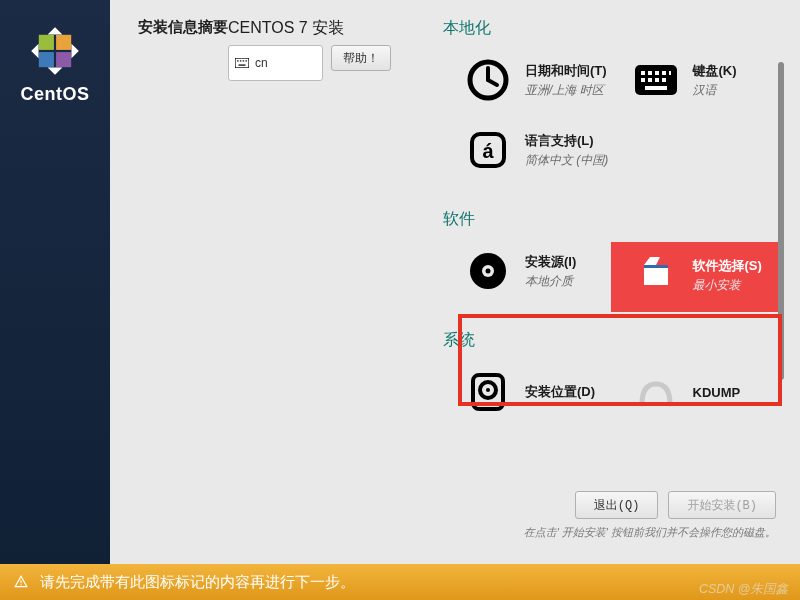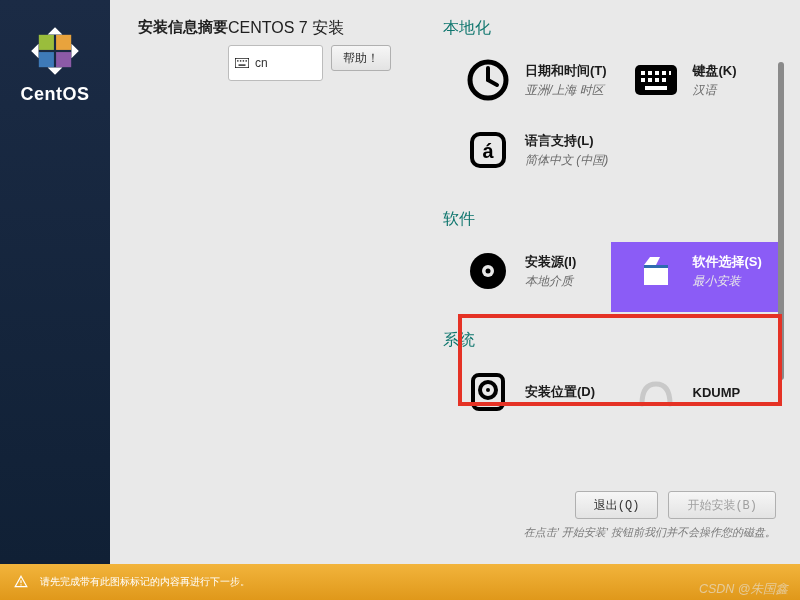--- a/index.html
+++ b/index.html
@@ -18,33 +18,33 @@
     .lang-box { width:95px; height:36px; background:#fff; border:1px solid #bcbcbc; border-radius:3px; display:flex; align-items:center; padding:0 6px; font-size:12px; color:#333; gap:6px; box-shadow: inset 0 1px 0 rgba(255,255,255,.8);}
     .help-btn { width:60px; height:26px; border:1px solid #b0b0b0; border-radius:3px; background:linear-gradient(#f6f6f6,#e3e3e3); font-size:12px; color:#333; cursor:pointer; }
     .content { flex:1; padding:4px 24px 0 28px; overflow:hidden; position:relative; }
     .scroll-area { position:absolute; left:28px; right:22px; top:0; bottom:0; overflow:hidden; }
     .section-title { font-size:16px; color:#0f766e; margin:18px 0 12px 0; }
     .grid-row { display:flex; }
     .spoke { width:50%; display:flex; align-items:center; gap:14px; padding:6px 2px 18px 22px; cursor:pointer; }
     .spoke .icon-box { width:46px; height:46px; display:flex; align-items:center; justify-content:center; }
     .spoke-label { font-size:13px; font-weight:bold; color:#1a1a1a; }
     .spoke-sub { font-size:12px; color:#6a6a6a; font-style:italic; margin-top:2px; }
-    .spoke.selected { background:#8b5cf6; color:#fff; }
+    .spoke.selected { background:#ef4444; color:#fff;align-items:flex-end; }
     .spoke.selected .spoke-label { color:#fff; }
     .spoke.selected .spoke-sub { color:#e9e9e9; }
     .scrollbar { position:absolute; right:16px; top:62px; bottom:94px; width:6px; }
     .scrollbar .track { position:absolute; inset:0; background:transparent; }
     .scrollbar .thumb { position:absolute; left:0; right:0; top:0; height:78%; background:#8a8a8a; border-radius:3px; }
     .highlight-box { position:absolute; border:4px solid #e53225; z-index:5; pointer-events:none; }
     .footer { position:absolute; left:0; right:0; bottom:24px; padding:0 24px; display:flex; flex-direction:column; align-items:flex-end; gap:6px; }
     .footer-btns { display:flex; gap:10px; }
     .btn { height:28px; padding:0 18px; border:1px solid #b0b0b0; border-radius:3px; background:linear-gradient(#f6f6f6,#e3e3e3); font-size:12px; color:#333; cursor:pointer;font-family:Liberation Mono, monospace; }
     .btn.disabled { color:#a0a0a0; cursor:default; }
     .footer-note { font-size:11px; color:#7a7a7a; font-style:italic; }
-    .warning-bar { height:24px; background:linear-gradient(#f2b43c,#e0981a); display:flex; align-items:center; padding:18px 14px; font-size:10px; color:#5a3700; position:relative; }
+    .warning-bar { height:24px; background:linear-gradient(#f2b43c,#e0981a); display:flex; align-items:center; padding:18px 14px; font-size:15px; color:#5a3700; position:relative; }
     .warning-bar .warn-icon { margin-right:12px; }
     .watermark { position:absolute; right:12px; bottom:2px; color:rgba(230,230,230,.6); font-size:12.5px; font-style:italic; pointer-events:none; }
     svg { display:block; }
   </style>
 </head>
 <body>
 
 <div class="app">
   <div class="sidebar">
     <div class="logo-wrap">

